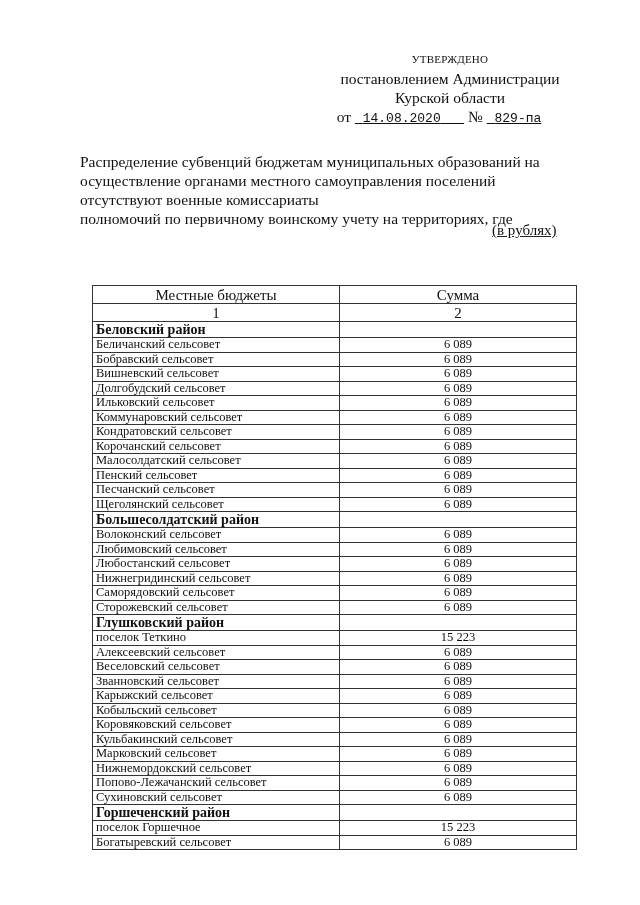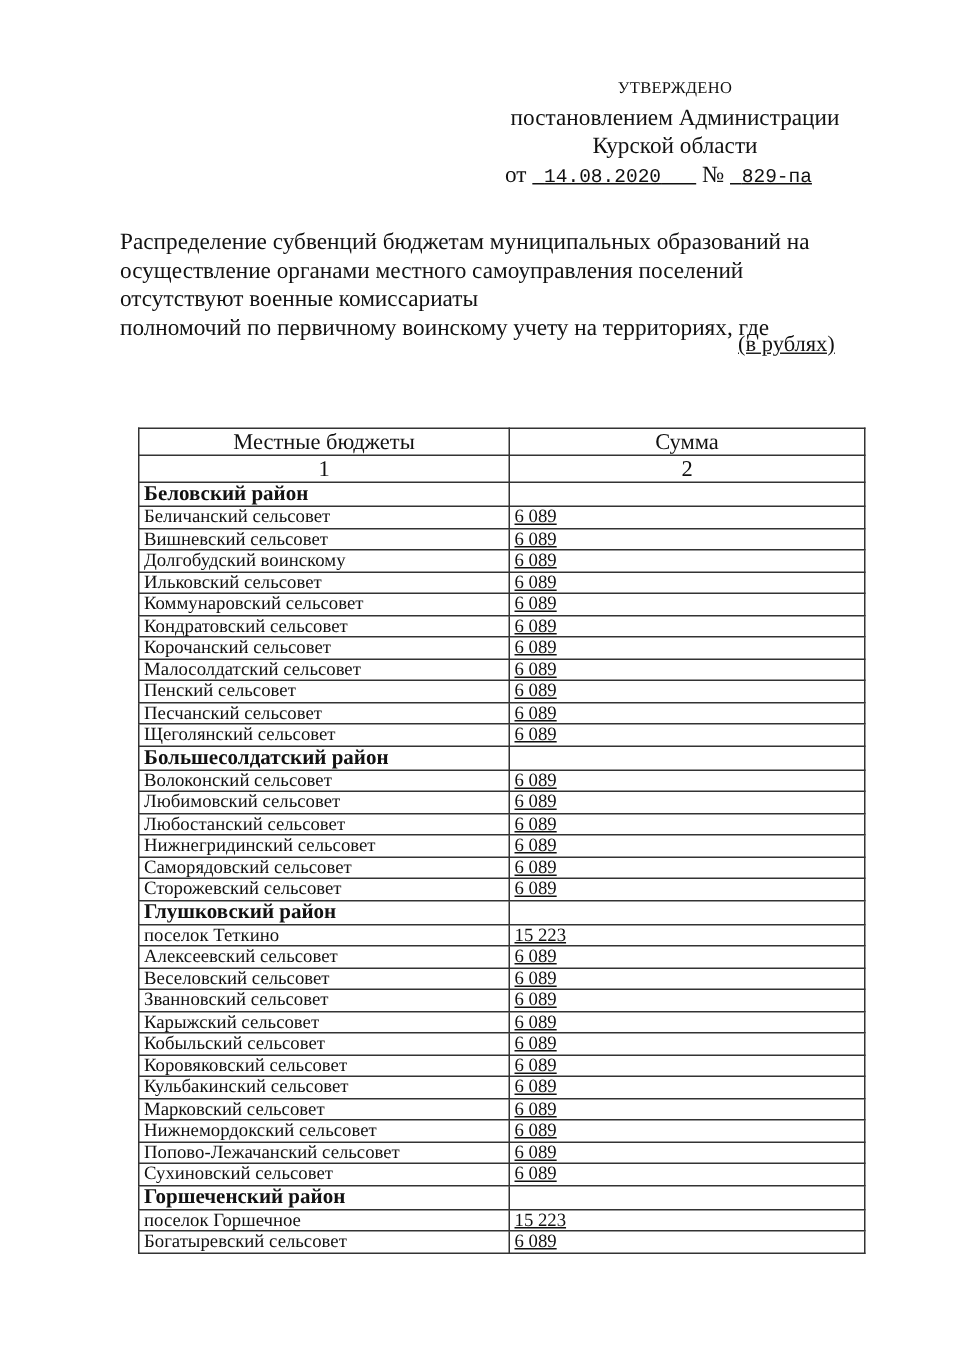--- a/index.html
+++ b/index.html
@@ -81,22 +81,21 @@
       font-size: 14px;
       font-weight: bold;
       line-height: 15px;
     }
     tr.settle td {
       height: 13.5px;
       font-size: 12.5px;
       line-height: 13px;
     }
     tr.settle td.amt {
-      text-align: left;
-      text-decoration: underline;
+      text-align: center;
     }
   </style>
 </head>
 <body>
 
 <div class="approval">
   <div class="stamp-title">УТВЕРЖДЕНО</div>
   <div>постановлением Администрации</div>
   <div>Курской области</div>
   <div class="decree-line">
@@ -132,25 +131,29 @@
     </tr>
   <tr class="district">
         <td>Беловский район</td>
         <td></td>
       </tr>
       <tr class="settle">
         <td>Беличанский сельсовет</td>
         <td class="amt">6 089</td>
       </tr>
       <tr class="settle">
+        <td>Бобравский сельсовет</td>
+        <td class="amt">6 089</td>
+      </tr>
+      <tr class="settle">
         <td>Вишневский сельсовет</td>
         <td class="amt">6 089</td>
       </tr>
       <tr class="settle">
-        <td>Долгобудский воинскому</td>
+        <td>Долгобудский сельсовет</td>
         <td class="amt">6 089</td>
       </tr>
       <tr class="settle">
         <td>Ильковский сельсовет</td>
         <td class="amt">6 089</td>
       </tr>
       <tr class="settle">
         <td>Коммунаровский сельсовет</td>
         <td class="amt">6 089</td>
       </tr>

